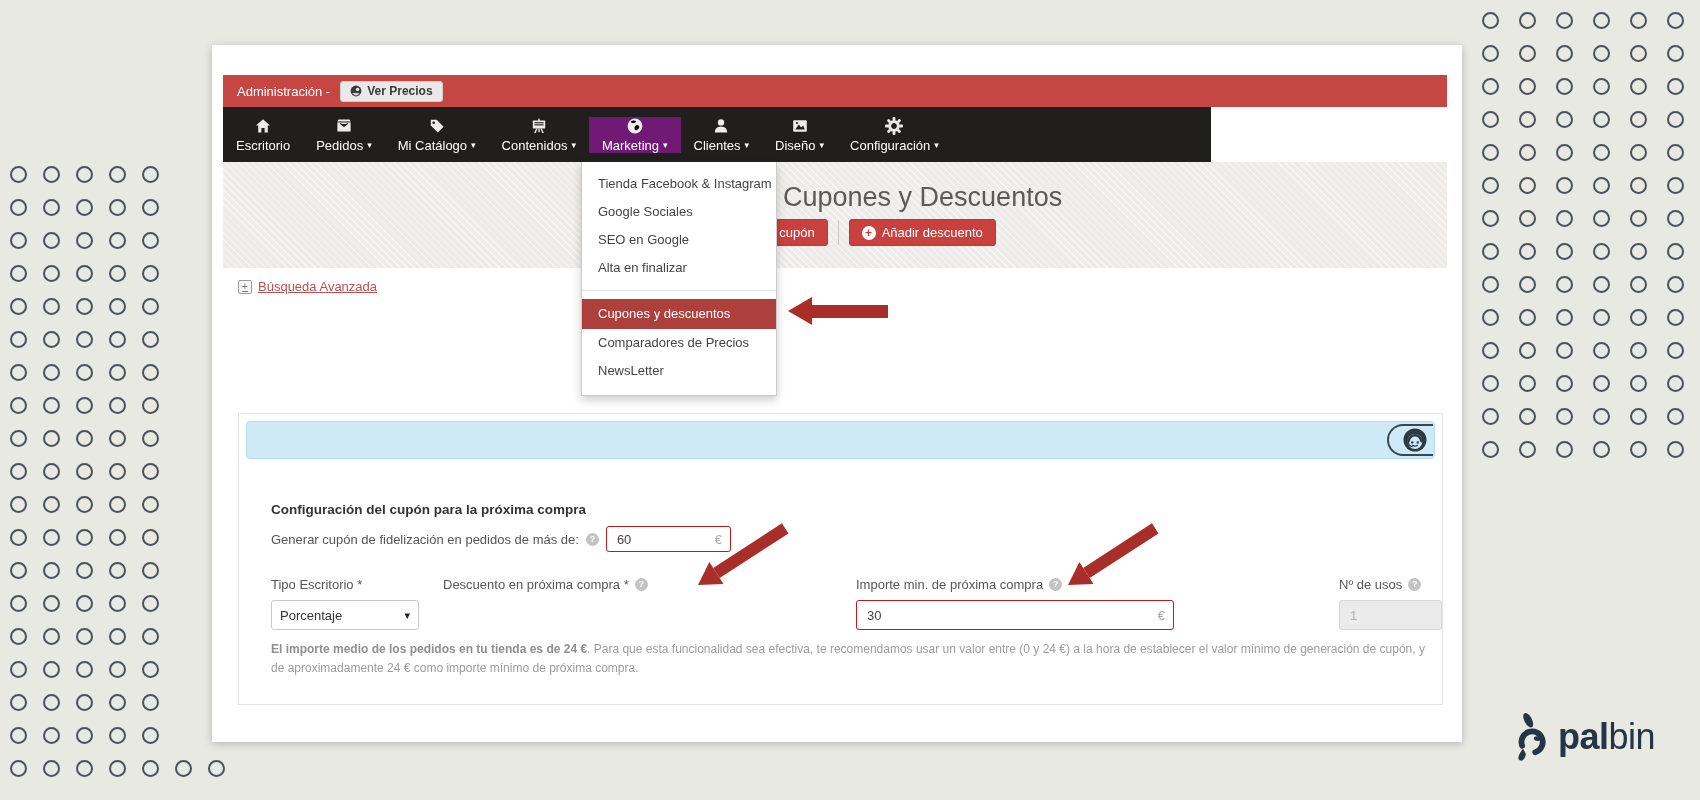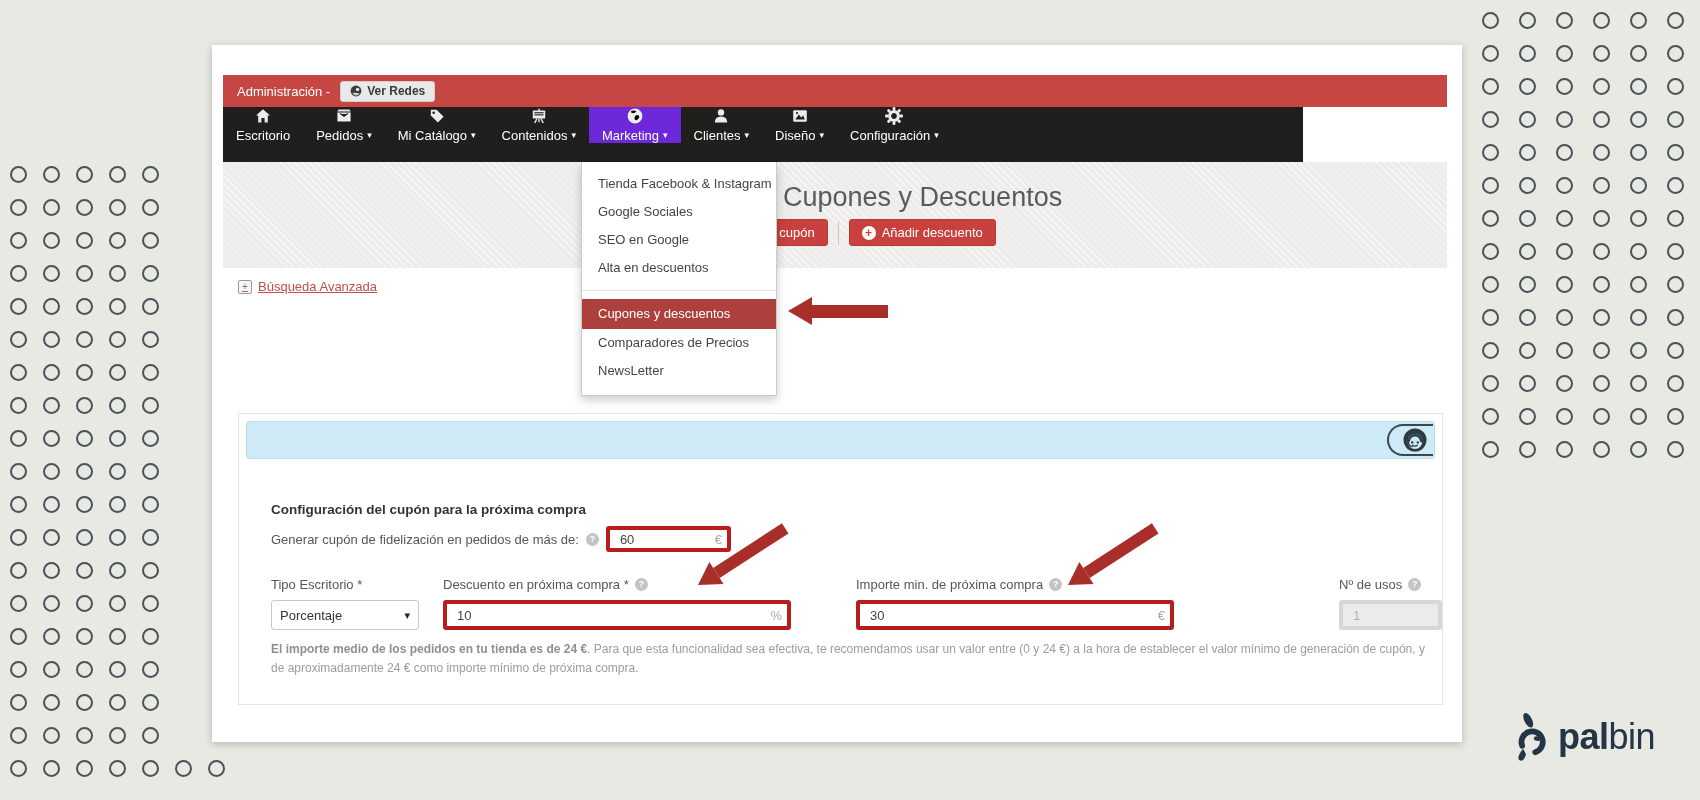--- a/index.html
+++ b/index.html
@@ -24,28 +24,28 @@
   }
   .ver-tienda{
     margin-left:10px;display:inline-flex;align-items:center;gap:5px;
     background:#e9e9e9;border:1px solid #cfcfcf;border-radius:3px;
     font-size:12px;font-weight:bold;color:#3a3a3a;padding:2px 9px;height:21px;cursor:pointer;
     font-family:"Liberation Sans",sans-serif;
   }
 
   
   .nav{
-    position:absolute;left:11px;top:62px;width:1080px;height:55px;
-    background:#201f1e;display:flex;align-items:flex-start;
+    position:absolute;left:11px;top:62px;width:988px;height:55px;
+    background:#201f1e;display:flex;align-items:center;
   }
   .nav-item{
     display:flex;flex-direction:column;align-items:center;justify-content:center;
     gap:3px;padding:0 13px;color:#fff;font-size:13px;cursor:pointer;
   }
-  .nav-item.active{background:#6d28d9;}
+  .nav-item.active{background:#701a75;}
   .nav-label{display:flex;align-items:center;gap:4px;white-space:nowrap;}
   .caret{font-size:9px;line-height:1;}
   .nav-ico{width:18px;height:18px;}
 
   
   .pagehead{
     position:absolute;left:11px;top:117px;width:1224px;height:106px;
     background:#edecea;
     background-image:repeating-linear-gradient(45deg,rgba(255,255,255,.55) 0 1px,transparent 1px 5px);
   }
@@ -114,21 +114,21 @@
     cursor:pointer;
   }
   .section-title{position:absolute;left:32px;top:88px;margin:0;font-size:13.5px;font-weight:bold;color:#333;}
   .gen-row{position:absolute;left:32px;top:112px;display:flex;align-items:center;gap:7px;font-size:13px;color:#555;}
   .help{
     display:inline-block;width:13px;height:13px;border-radius:50%;background:#c3c3c3;color:#fff;
     font-size:9px;font-weight:bold;line-height:13px;text-align:center;flex:0 0 auto;
   }
   .input-wrap{position:relative;}
   .input-wrap input{
-    width:100%;height:30px;box-sizing:border-box;border:4px solid #b91c1c;border-radius:3px;
+    width:100%;height:30px;box-sizing:border-box;border:1px solid #b91c1c;border-radius:3px;
     padding:0 22px 0 10px;font-size:13px;color:#444;font-family:"Liberation Sans",sans-serif;background:#fff;
   }
   .input-wrap .suffix{position:absolute;right:9px;top:50%;transform:translateY(-50%);color:#aaa;font-size:13px;}
   .gen-input{width:125px;}
   .gen-input input{height:26px;}
   .input-wrap input:disabled{background:#ebebeb;border-color:#d7d7d7;color:#b0b0b0;}
 
   .field{position:absolute;top:163px;}
   .field .flabel{display:flex;align-items:center;gap:6px;font-size:13px;color:#565656;margin-bottom:8px;white-space:nowrap;}
   .f1{left:32px;width:148px;}
@@ -344,21 +344,21 @@
 <div class="card">
 
   <div class="adminbar">
     <span>Administración -</span>
     <button class="ver-tienda">
       <svg width="12" height="12" viewBox="0 0 12 12">
         <circle cx="6" cy="6" r="5.4" fill="#3a3a3a"></circle>
         <circle cx="7.6" cy="4.4" r="1.7" fill="#e9e9e9"></circle>
         <path d="M2.2,8.2 q3,-1.2 7.4,0.4 q-2,2.6 -5,1.6 z" fill="#e9e9e9" opacity="0.85"></path>
       </svg>
-      <span>Ver Redes</span>
+      <span>Ver Precios</span>
     </button>
   </div>
 
   <div class="nav">
     <div class="nav-item">
       <svg class="nav-ico" viewBox="0 0 18 18">
         <path d="M9 2.2 L16 8.6 H13.8 V15.4 H10.6 V11 H7.4 V15.4 H4.2 V8.6 H2 Z" fill="#ececec"></path>
       </svg>
       <span class="nav-label">
           <span>Escritorio</span>
@@ -470,21 +470,21 @@
 
   <a class="adv-search">
     <span class="plusbox">+</span>
     <span>Búsqueda Avanzada</span>
   </a>
 
   <div class="dropdown">
     <div class="dd-item">Tienda Facebook &amp; Instagram</div>
     <div class="dd-item">Google Sociales</div>
     <div class="dd-item">SEO en Google</div>
-    <div class="dd-item">Alta en descuentos</div>
+    <div class="dd-item">Alta en finalizar</div>
     <div class="dd-divider"></div>
     <div class="dd-item active">Cupones y descuentos</div>
     <div class="dd-item">Comparadores de Precios</div>
     <div class="dd-item">NewsLetter</div>
   </div>
 
   <div class="arrow arrow-menu">
     <div class="head"></div>
       <div class="shaft"></div>
   </div>
@@ -535,24 +535,20 @@
         </select>
         <span class="sel-caret">▾</span>
       </div>
     </div>
 
     <div class="field f2">
       <div class="flabel">
         <span>Descuento en próxima compra *</span>
         <span class="help">?</span>
       </div>
-      <div class="input-wrap">
-        <input type="text" value="10" style="">
-        <span class="suffix">%</span>
-      </div>
     </div>
 
     <div class="field f3">
       <div class="flabel">
         <span>Importe min. de próxima compra</span>
         <span class="help">?</span>
       </div>
       <div class="input-wrap">
         <input type="text" value="30" style="">
         <span class="suffix">€</span>

